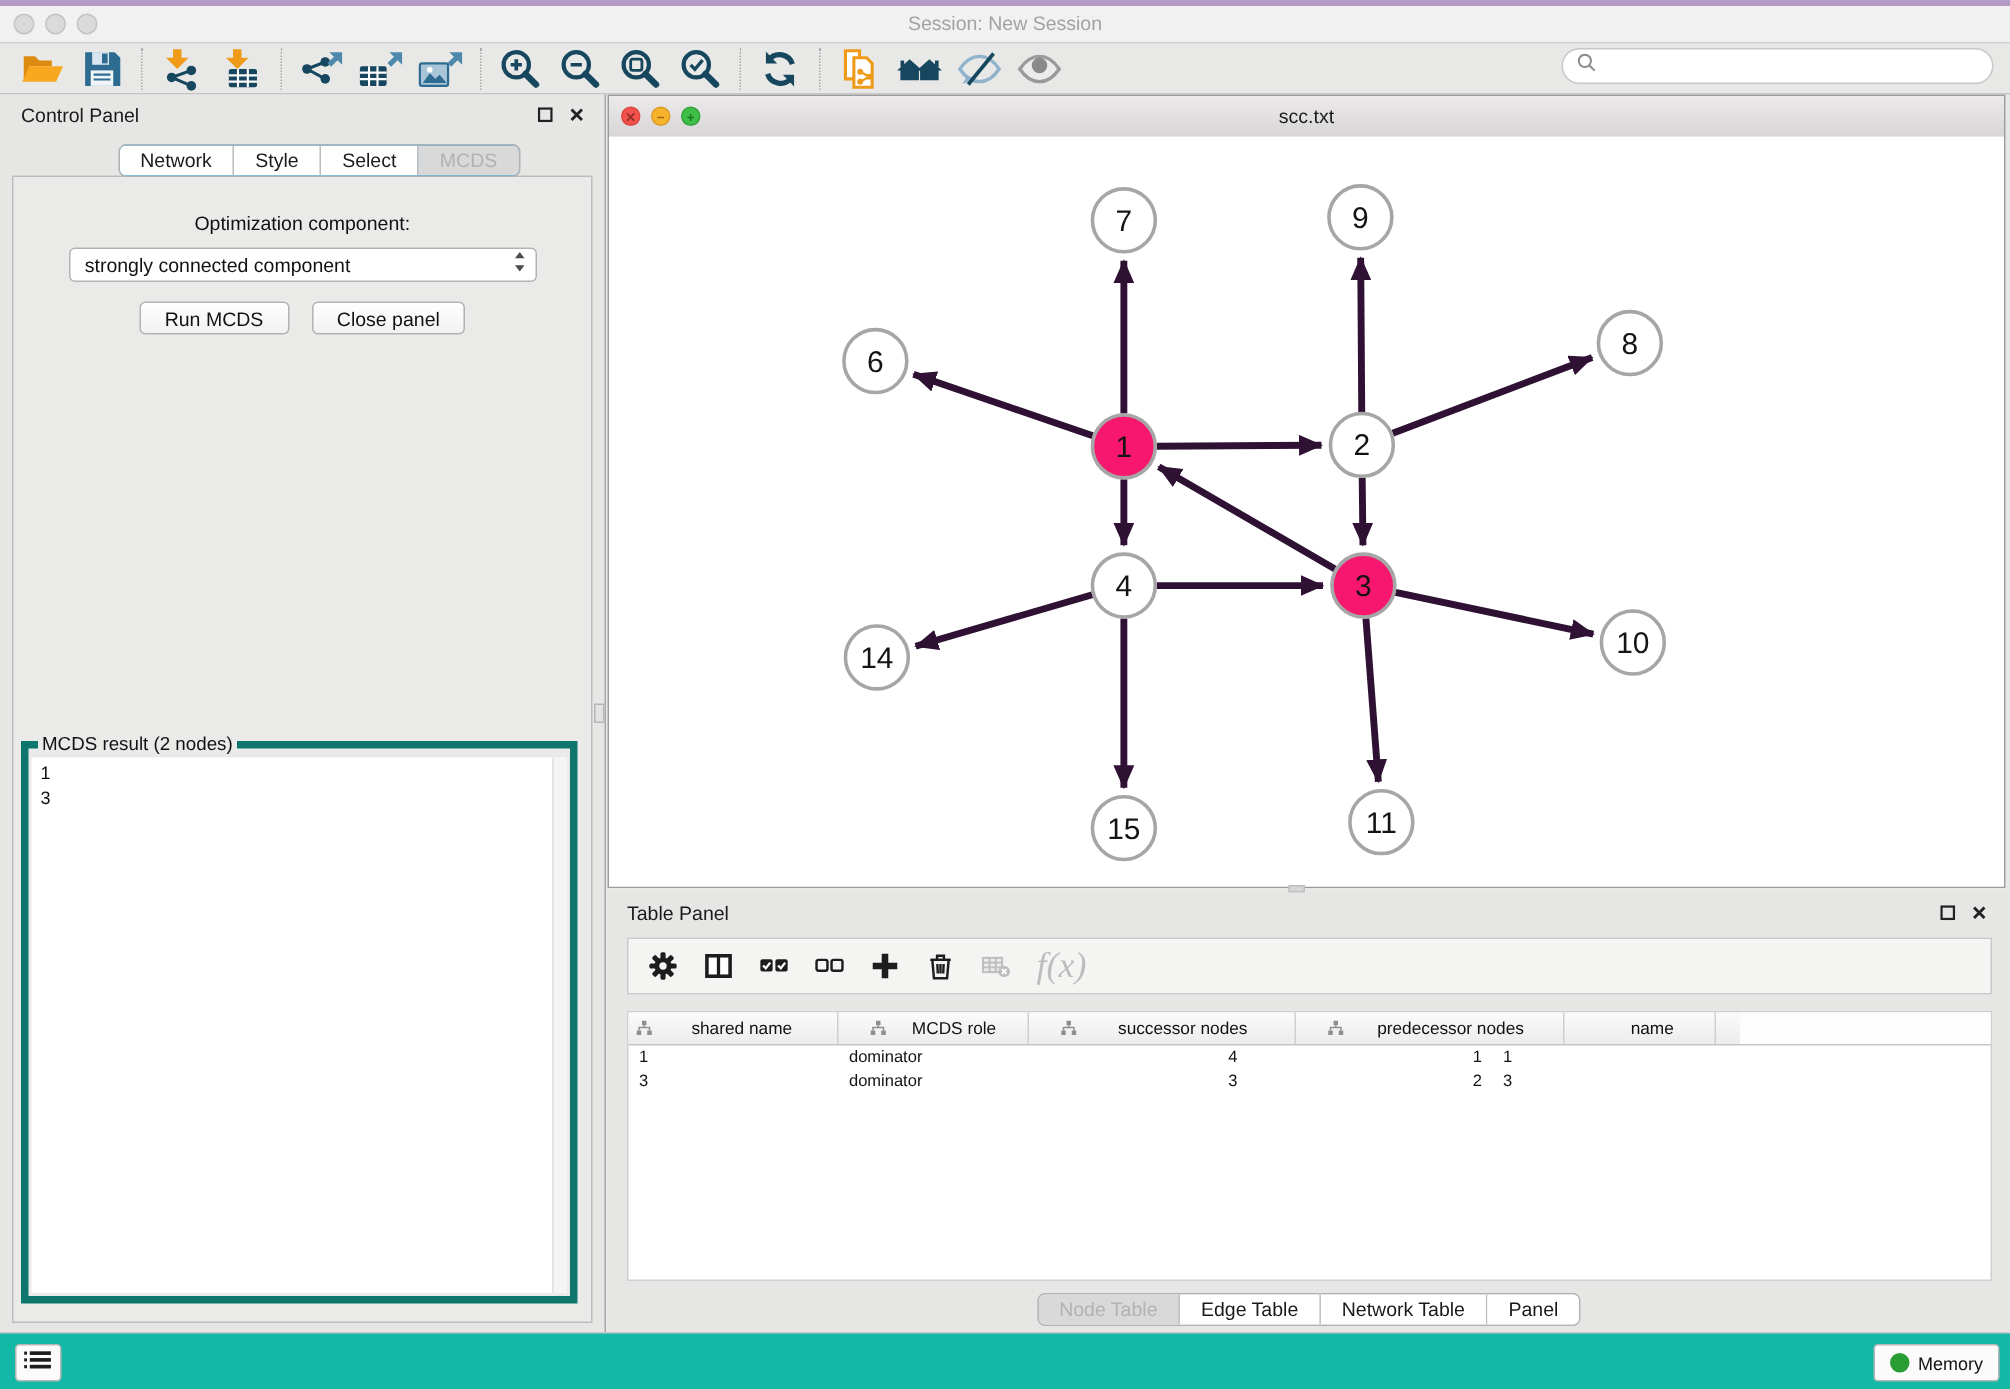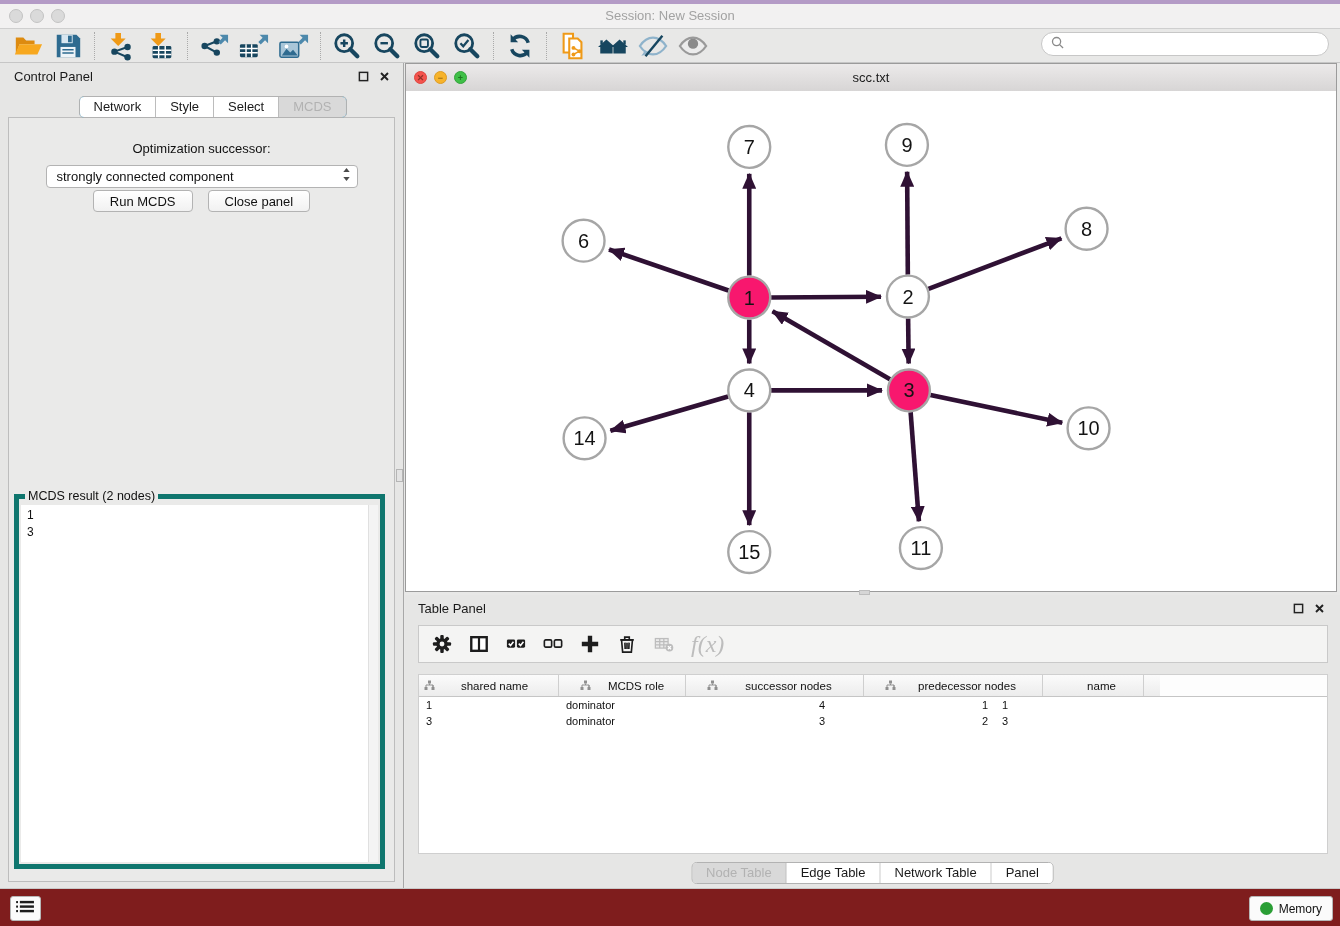--- a/index.html
+++ b/index.html
@@ -28,21 +28,21 @@
   .cp-tabs{position:absolute;top:33px;left:50%;transform:translateX(-50%);display:flex;z-index:3;
            border:1px solid #b2b2b2;border-radius:5px;overflow:hidden;background:#0ea5e9;margin-left:11px;}
   .tabseg{height:20px;line-height:20px;padding:0 14px;font-size:13px;background:#fff;color:#1a1a1a;border-right:1px solid #bcbcbc;}
   .tabseg:last-child{border-right:none;text-align:center;}
   .tabseg.disabled{background:#d9d9d9;color:#b2b2b2;}
   .cp-body{position:absolute;top:54px;left:8px;right:8px;bottom:6px;background:#eaeae9;border:1px solid #bdbdbd;}
   .opt-label{margin-top:23px;text-align:center;font-size:13px;}
   .criterion{margin:9px auto 0;width:312px;height:23px;background:#fff;border:1px solid #b3b3b3;border-radius:4px;
              display:flex;align-items:center;box-sizing:border-box;padding:0 6px 0 10px;}
   .criterion .sel-text{flex:1;font-size:13px;}
-  .btn-row{margin-top:2px;display:flex;justify-content:center;gap:15px;}
+  .btn-row{margin-top:13px;display:flex;justify-content:center;gap:15px;}
   .pushbtn{height:22px;padding:0 16px;font:13px "Liberation Sans",sans-serif;color:#111;
            background:linear-gradient(#ffffff,#f1f1f1);border:1px solid #b3b3b3;border-radius:4px;}
   .result-fieldset{position:absolute;left:5px;right:9px;top:371px;bottom:12px;margin:0;padding:2px;
                    border:5px solid #0f766e;background:#eaeae9;}
   .result-fieldset legend{font-size:12.5px;padding:0 3px;margin-left:4px;}
   .result-area{position:relative;width:100%;height:100%;background:#fff;box-sizing:border-box;}
   .result-text{font-size:12px;line-height:17px;padding:2px 6px;white-space:pre;}
   .result-area:after{content:"";position:absolute;top:0;right:0;width:9px;height:100%;background:#f4f4f4;border-left:1px solid #e0e0e0;}
   .grip-v{position:absolute;left:396px;top:469px;width:7px;height:13px;background:#e3e3e3;border:1px solid #b5b5b5;box-sizing:border-box;}
   
@@ -71,21 +71,21 @@
   .th .hicon{margin:0 2px 0 5px;display:flex;}
   .th .hlabel{flex:1;text-align:center;padding-right:6px;}
   .th-fill{flex:1;background:#fdfdfd;}
   .trow{display:flex;height:16px;align-items:center;}
   .td{box-sizing:border-box;font-size:11px;overflow:hidden;white-space:nowrap;}
   .td.left{padding-left:7px;text-align:left;}
   .td.right{padding-right:7px;text-align:right;}
   .tp-tabs{position:absolute;bottom:4px;left:50%;transform:translateX(-50%);display:flex;
            border:1px solid #b2b2b2;border-radius:5px;overflow:hidden;background:#fff;}
   
-  .statusbar{position:absolute;left:0;right:0;bottom:0;height:38px;background:#7f1d1d;border-top:1px solid #c9c9c9;box-sizing:border-box;}
+  .statusbar{position:absolute;left:0;right:0;bottom:0;height:38px;background:#14b8a6;border-top:1px solid #c9c9c9;box-sizing:border-box;}
   .sb-btn{position:absolute;top:7px;height:25px;background:#fbfbfb;border:1px solid #b7b7b7;border-radius:3px;
           display:flex;align-items:center;justify-content:center;box-sizing:border-box;}
   .sb-list{left:10px;width:31px;}
   .sb-memory{right:7px;padding:0 10px;gap:6px;font-size:12px;}
   .dot{width:13px;height:13px;border-radius:50%;background:#2a9e35;}
 </style>
 </head>
 <body>
 
 <div class="app">
@@ -263,21 +263,21 @@
         </span>
       </span>
     </div>
     <div class="cp-tabs" id="cp-tabs">
         <div class="tabseg">Network</div>
         <div class="tabseg">Style</div>
         <div class="tabseg">Select</div>
         <div class="tabseg disabled">MCDS</div>
       </div>
     <div class="cp-body">
-      <div class="opt-label">Optimization successor:</div>
+      <div class="opt-label">Optimization component:</div>
       <div class="criterion">
         <span class="sel-text">strongly connected component</span>
         <span>
           <svg viewBox="0 0 10 17" width="9" height="15">
               <path d="M5 1.2l3.6 4.6H1.4z" fill="#4a4a4a"></path>
               <path d="M5 15.8l-3.6-4.6h7.2z" fill="#4a4a4a"></path>
             </svg>
         </span>
       </div>
       <div class="btn-row">

